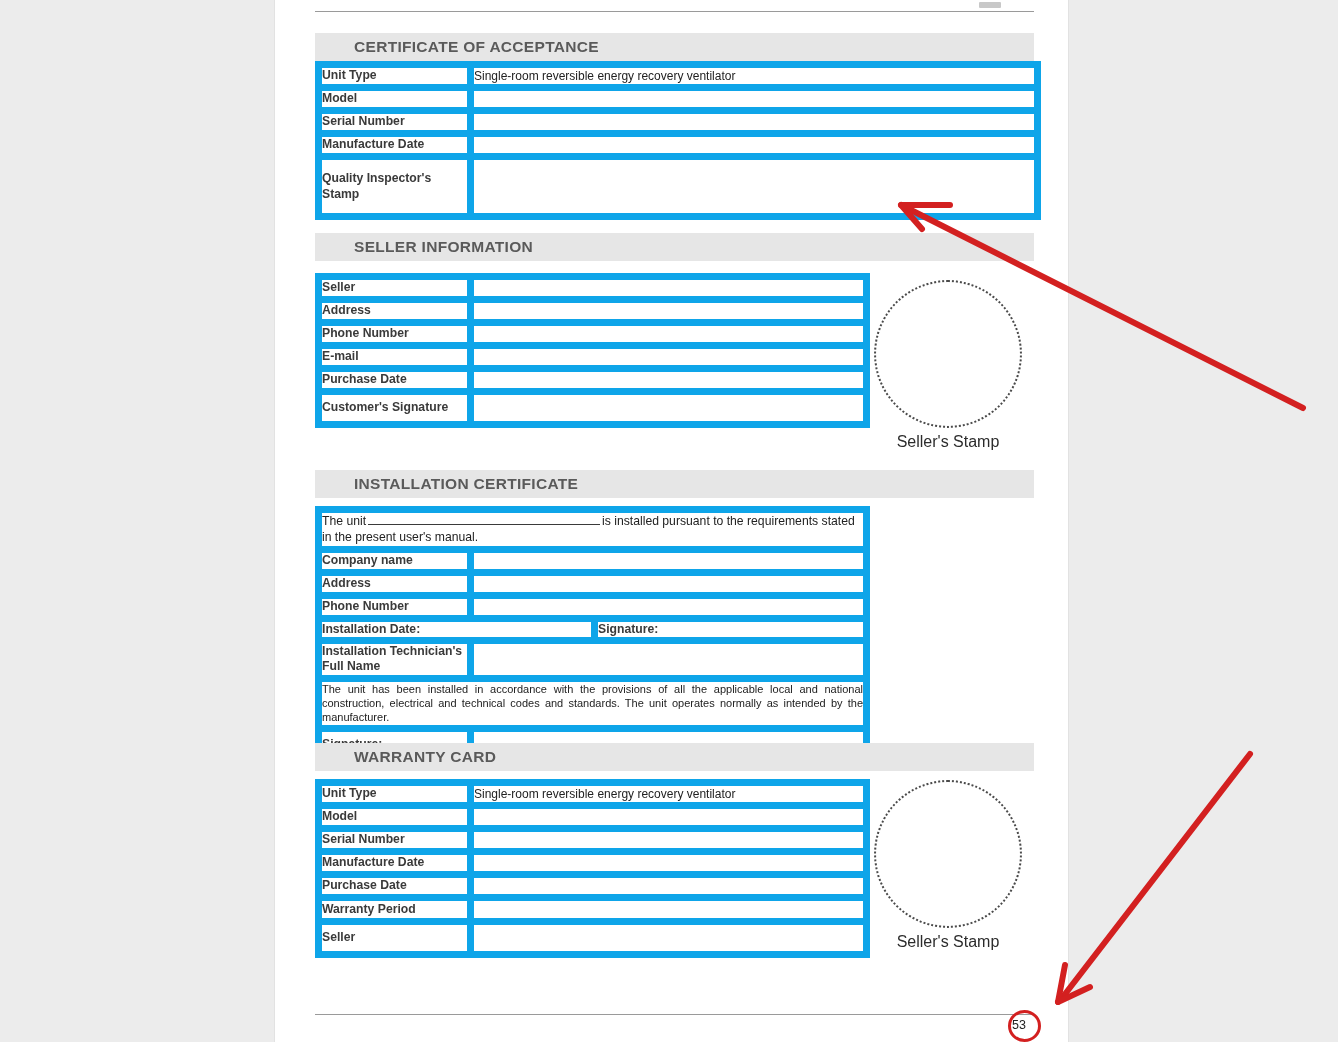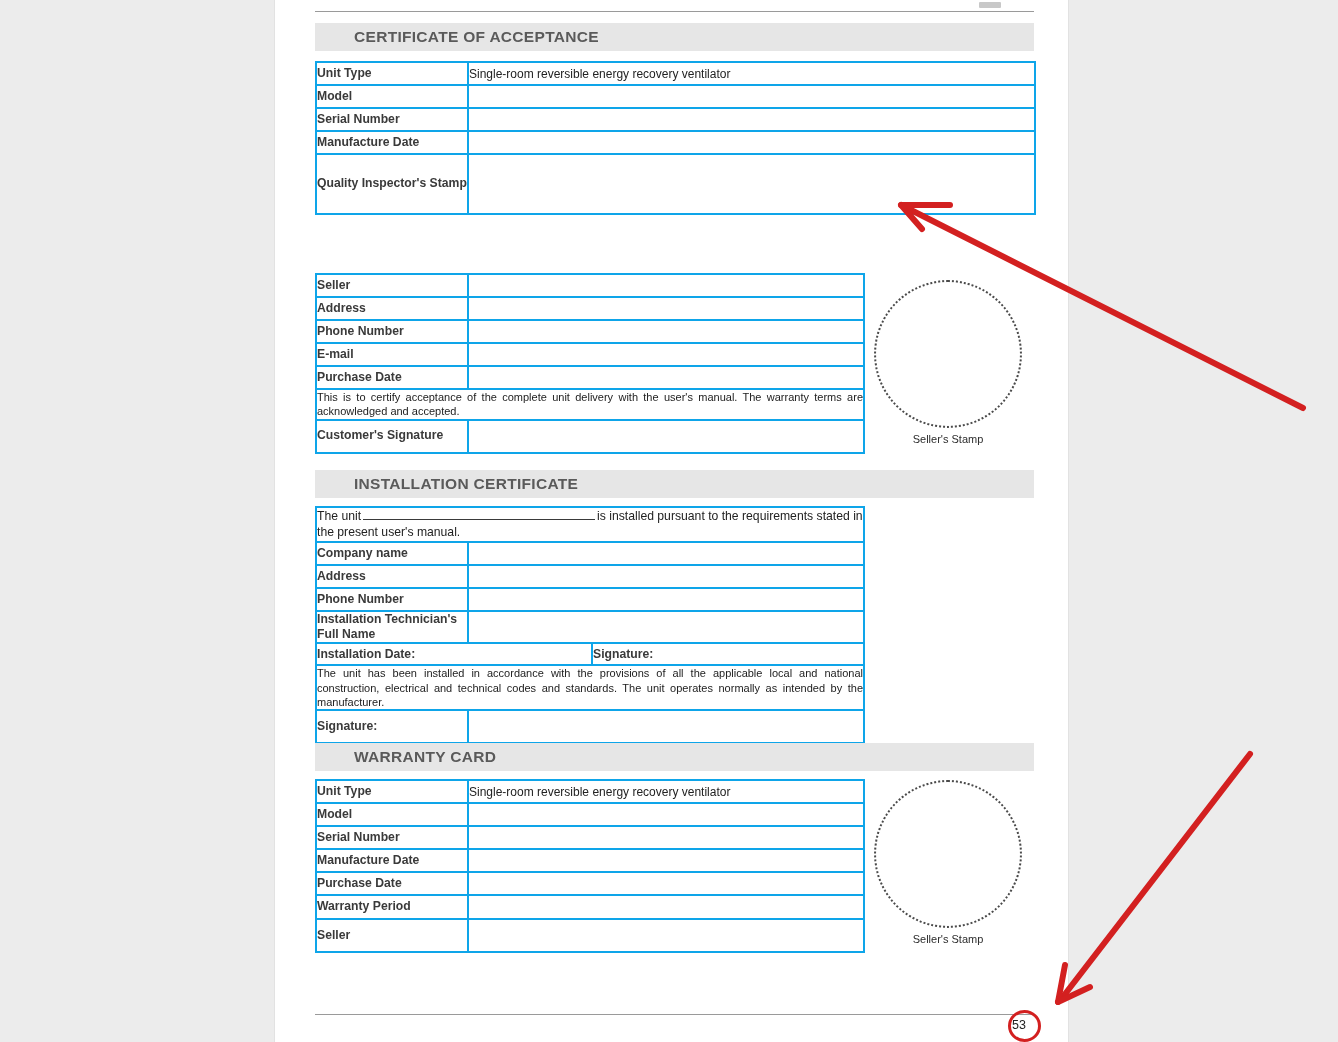--- a/index.html
+++ b/index.html
@@ -85,21 +85,21 @@
   }
 
   
   .doc-table {
     position: absolute;
     border-collapse: collapse;
     table-layout: fixed;
     background: #fff;
   }
   .doc-table td {
-    border: 2px solid #0ea5e9;
+    border: 7px solid #0ea5e9;
     padding: 0;
     vertical-align: middle;
     box-sizing: border-box;
   }
   .cell-label {
     font-size: 12.2px;
     font-weight: bold;
     color: #3a3a3a;
     padding: 3px 0 3px 4px;
     line-height: 1.25;
@@ -144,21 +144,21 @@
   .stamp-circle {
     width: 148px;
     height: 148px;
     margin: 0 auto;
     border: 2px dotted #4a4a4a;
     border-radius: 50%;
     box-sizing: border-box;
   }
   .stamp-caption {
     margin-top: 5px;
-    font-size: 11px;
+    font-size: 16px;
     color: #2c2c2c;
     white-space: nowrap;
   }
 
   
   .footer-rule {
     position: absolute;
     left: 40px;
     top: 1014px;
     width: 719px;
@@ -200,21 +200,21 @@
 <body>
 
 <div id="page-left-edge"></div>
 <div id="page-right-edge"></div>
 
 <div id="page-sheet">
 
   <div class="header-rule"></div>
   <div class="header-mark"></div>
 
-  <div class="section-bar" style="top:23px;">
+  <div class="section-bar" style="top:33px;">
     <span class="section-title">CERTIFICATE OF ACCEPTANCE</span>
   </div>
 
   <table class="doc-table" style="left:40px; top:61px; width:719px;">
     <colgroup>
         <col style="width:152px">
         <col style="width:567px">
       </colgroup>
     <tbody>
       <tr style="height:23px;">
@@ -233,20 +233,23 @@
         <td class="cell-label">Manufacture Date</td>
         <td class="cell-value cell-blank"></td>
       </tr>
       <tr style="height:60px;">
         <td class="cell-label">Quality Inspector's Stamp</td>
         <td class="cell-value cell-blank"></td>
       </tr>
     </tbody>
   </table>
 
+  <div class="section-bar" style="top:233px;">
+    <span class="section-title">SELLER INFORMATION</span>
+  </div>
 
   <table class="doc-table" style="left:40px; top:273px; width:548px;">
     <colgroup>
         <col style="width:152px">
         <col style="width:396px">
       </colgroup>
     <tbody>
       <tr style="height:23px;">
         <td class="cell-label">Seller</td>
         <td class="cell-value cell-blank"></td>
@@ -259,23 +262,20 @@
         <td class="cell-label">Phone Number</td>
         <td class="cell-value cell-blank"></td>
       </tr>
       <tr style="height:23px;">
         <td class="cell-label">E-mail</td>
         <td class="cell-value cell-blank"></td>
       </tr>
       <tr style="height:23px;">
         <td class="cell-label">Purchase Date</td>
         <td class="cell-value cell-blank"></td>
-      </tr>
-      <tr style="height:29px;">
-        <td class="cell-note" colspan="2">This is to certify acceptance of the complete unit delivery with the user's manual. The warranty terms are acknowledged and accepted.</td>
       </tr>
       <tr style="height:33px;">
         <td class="cell-label">Customer's Signature</td>
         <td class="cell-value cell-blank"></td>
       </tr>
     </tbody>
   </table>
 
   <div class="stamp-block" style="left:593px; top:280px;">
     <div class="stamp-circle"></div>
@@ -303,27 +303,27 @@
         <td class="cell-value cell-blank" colspan="2"></td>
       </tr>
       <tr style="height:23px;">
         <td class="cell-label">Address</td>
         <td class="cell-value cell-blank" colspan="2"></td>
       </tr>
       <tr style="height:23px;">
         <td class="cell-label">Phone Number</td>
         <td class="cell-value cell-blank" colspan="2"></td>
       </tr>
-      <tr style="height:32px;">
-        <td class="cell-label">Installation Technician's Full Name</td>
-        <td class="cell-value cell-blank" colspan="2"></td>
-      </tr>
       <tr style="height:22px;">
         <td class="cell-label" colspan="2">Installation Date:</td>
         <td class="cell-label">Signature:</td>
+      </tr>
+      <tr style="height:32px;">
+        <td class="cell-label">Installation Technician's Full Name</td>
+        <td class="cell-value cell-blank" colspan="2"></td>
       </tr>
       <tr style="height:29px;">
         <td class="cell-note" colspan="3">The unit has been installed in accordance with the provisions of all the applicable local and national construction, electrical and technical codes and standards. The unit operates normally as intended by the manufacturer.</td>
       </tr>
       <tr style="height:33px;">
         <td class="cell-label">Signature:</td>
         <td class="cell-value cell-blank" colspan="2"></td>
       </tr>
     </tbody>
   </table>

